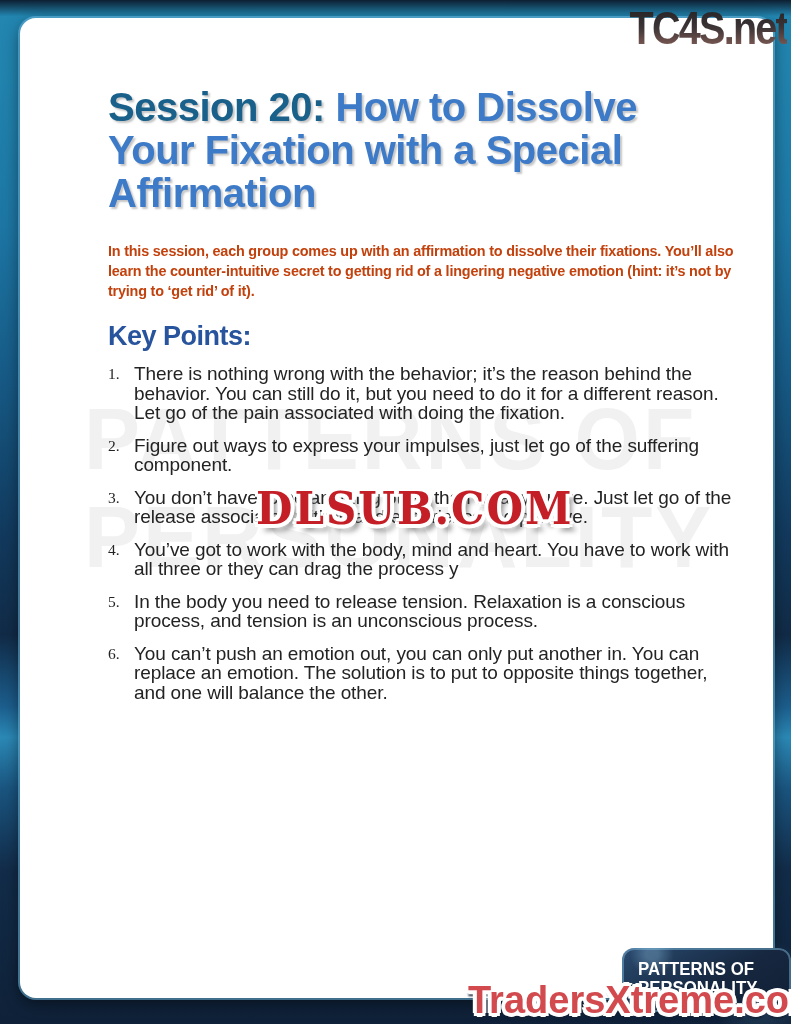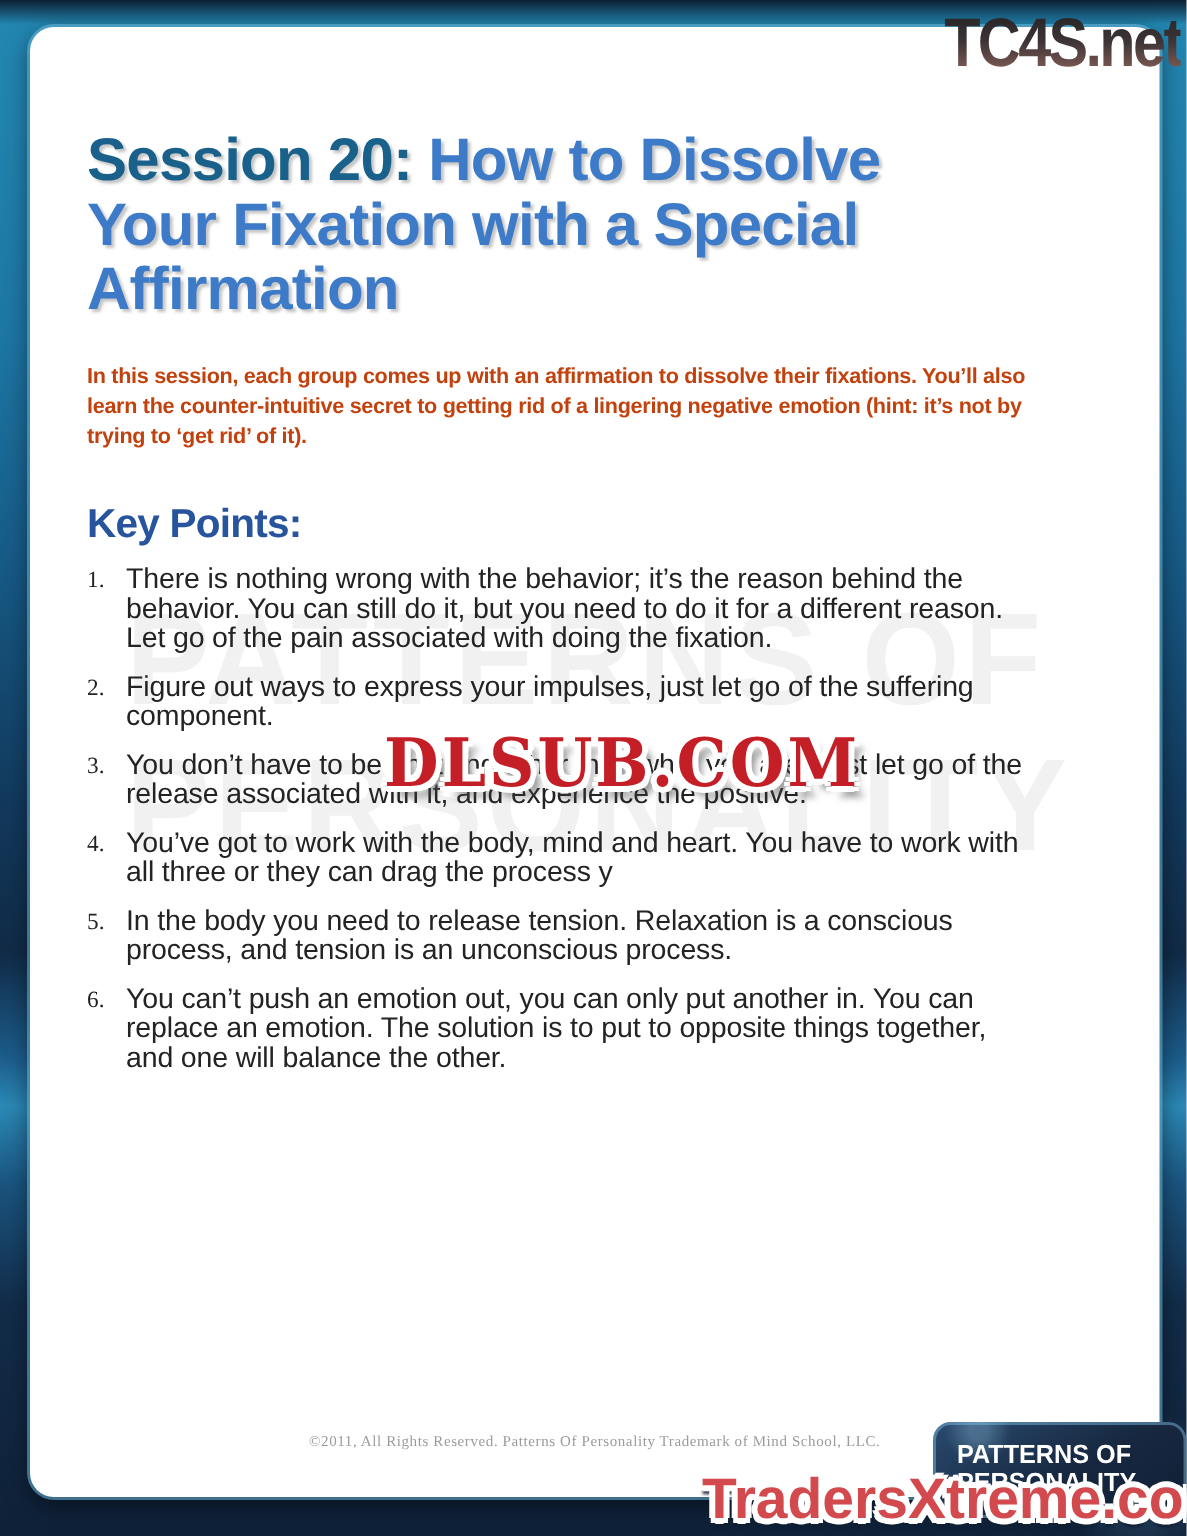--- a/index.html
+++ b/index.html
@@ -25,38 +25,38 @@
 
   
   .bg-mark {
     position:absolute; left:64px; top:372px; width:648px;
     font-weight:bold; font-size:84px; line-height:94px;
     letter-spacing:3px; color:#f1f1f1; white-space:nowrap;
     transform:scaleY(1.04); transform-origin:top left;
     user-select:none; pointer-events:none;
   }
 
-  .content { position:relative; padding:68px 56px 0 38px; }
+  .content { position:relative; padding:68px 56px 0 88px; }
 
   h1.doc-title {
     font-size:40px; line-height:43px; font-weight:bold;
     letter-spacing:-0.5px; width:620px;
     text-shadow:2px 2px 2px rgba(90,90,90,.35);
   }
   .title-prefix { color:#19618b; }
   .title-rest   { color:#3d7bc8; }
 
   .intro {
     margin-top:26px; width:628px;
     font-size:14.4px; line-height:20px; font-weight:bold;
     color:#c2410c; letter-spacing:-0.2px;
   }
 
   h2.key-points {
-    margin-top:33px; font-size:27px; font-weight:bold;
+    margin-top:20px; font-size:27px; font-weight:bold;
     color:#27549c; letter-spacing:-0.5px;
   }
 
   .kp-list { margin-top:12px; width:636px; }
   .kp-item { display:flex; margin-bottom:13px; }
   .kp-num {
     flex:0 0 26px; font-family:"Liberation Serif", serif;
     font-size:15.5px; line-height:19.5px; color:#232323;
   }
   .kp-text {
@@ -156,21 +156,20 @@
         <span class="kp-num">5.</span>
         <span class="kp-text">In the body you need to release tension. Relaxation is a conscious process, and tension is an unconscious process.</span>
       </div>
       <div class="kp-item">
         <span class="kp-num">6.</span>
         <span class="kp-text">You can’t push an emotion out, you can only put another in. You can replace an emotion. The solution is to put to opposite things together, and one will balance the other.</span>
       </div>
     </div>
   </div>
 
-  <div class="copyright">©2011, All Rights Reserved. Patterns Of Personality Trademark of Mind School, LLC.</div>
 
   <div class="dlsub">DLSUB.COM</div>
 </div>
 
 <div class="tc4s">TC4S.net</div>
 
 <div class="logo-plate">
   <div class="logo-line">PATTERNS OF</div>
   <div class="logo-line">PERSONALITY</div>
 </div>

